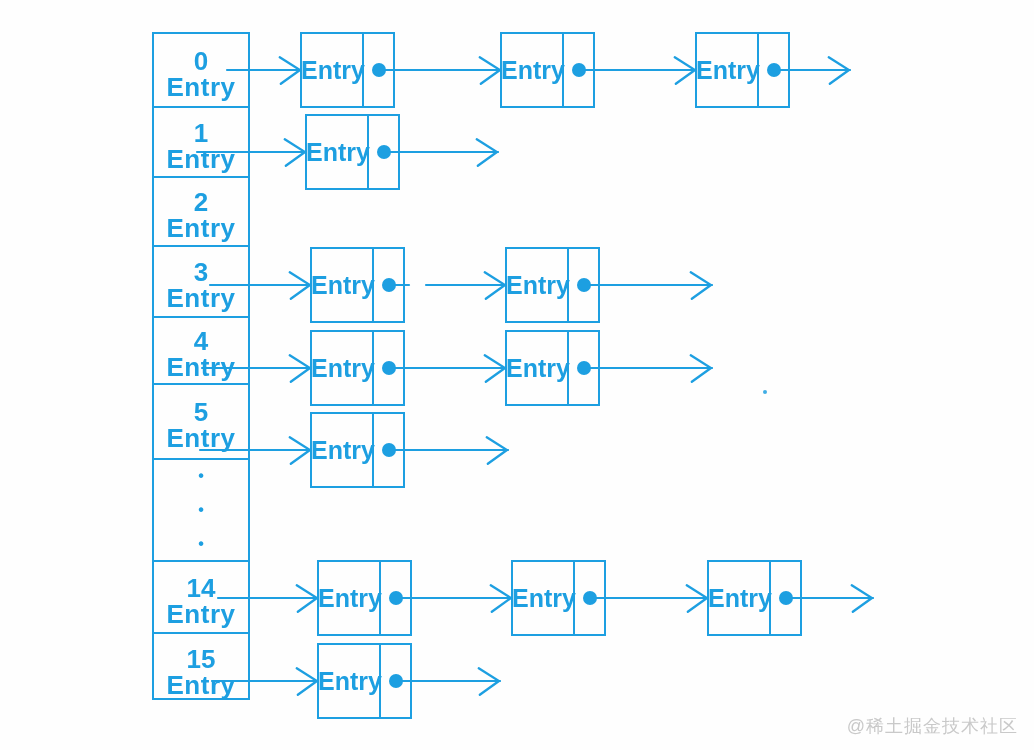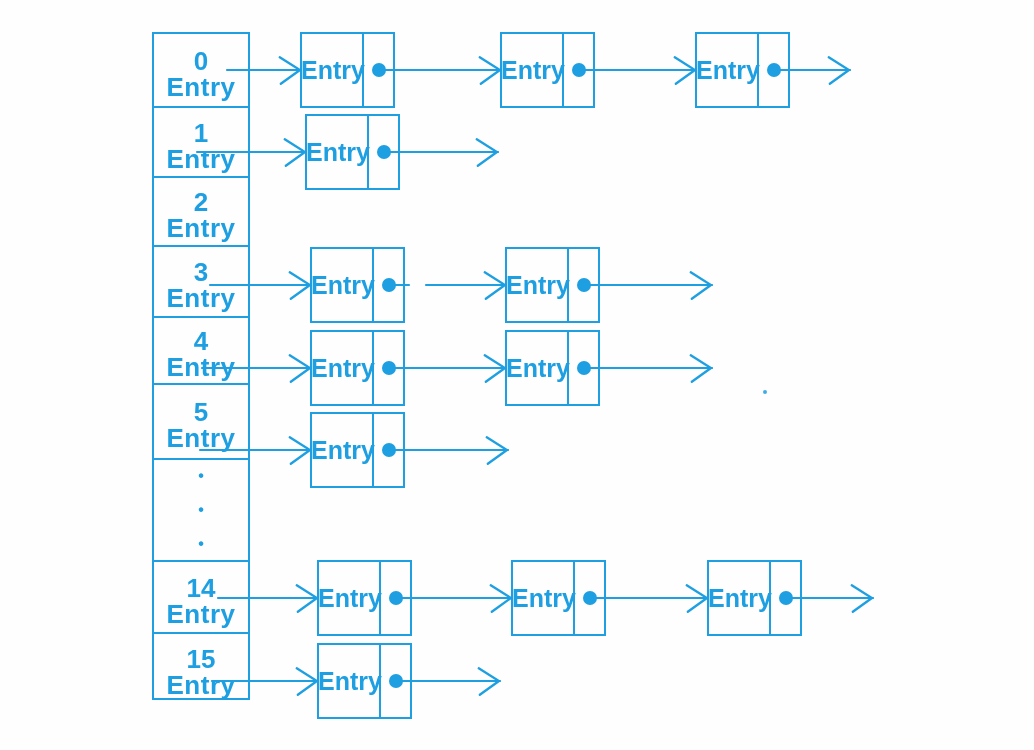--- a/index.html
+++ b/index.html
@@ -196,13 +196,14 @@
     <circle cx="584" cy="368" r="7"></circle>
     <circle cx="389" cy="450" r="7"></circle>
     <circle cx="396" cy="598" r="7"></circle>
     <circle cx="590" cy="598" r="7"></circle>
     <circle cx="786" cy="598" r="7"></circle>
     <circle cx="396" cy="681" r="7"></circle>
 
     <circle cx="765" cy="392" r="2" opacity="0.85"></circle>
   </svg>
 
+  <div class="watermark">@稀土掘金技术社区</div>
 </div>
 
 </body></html>

